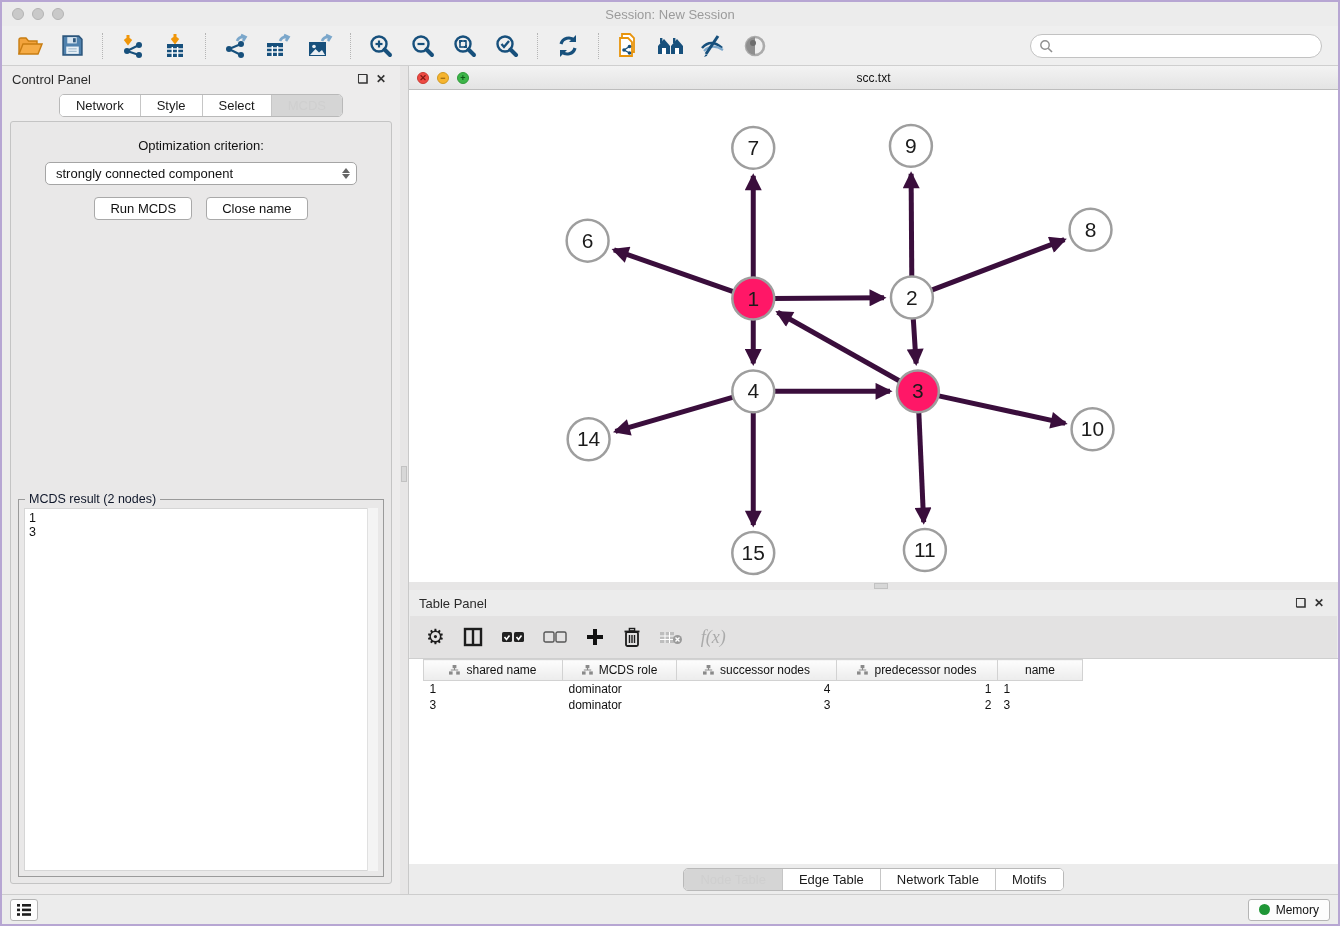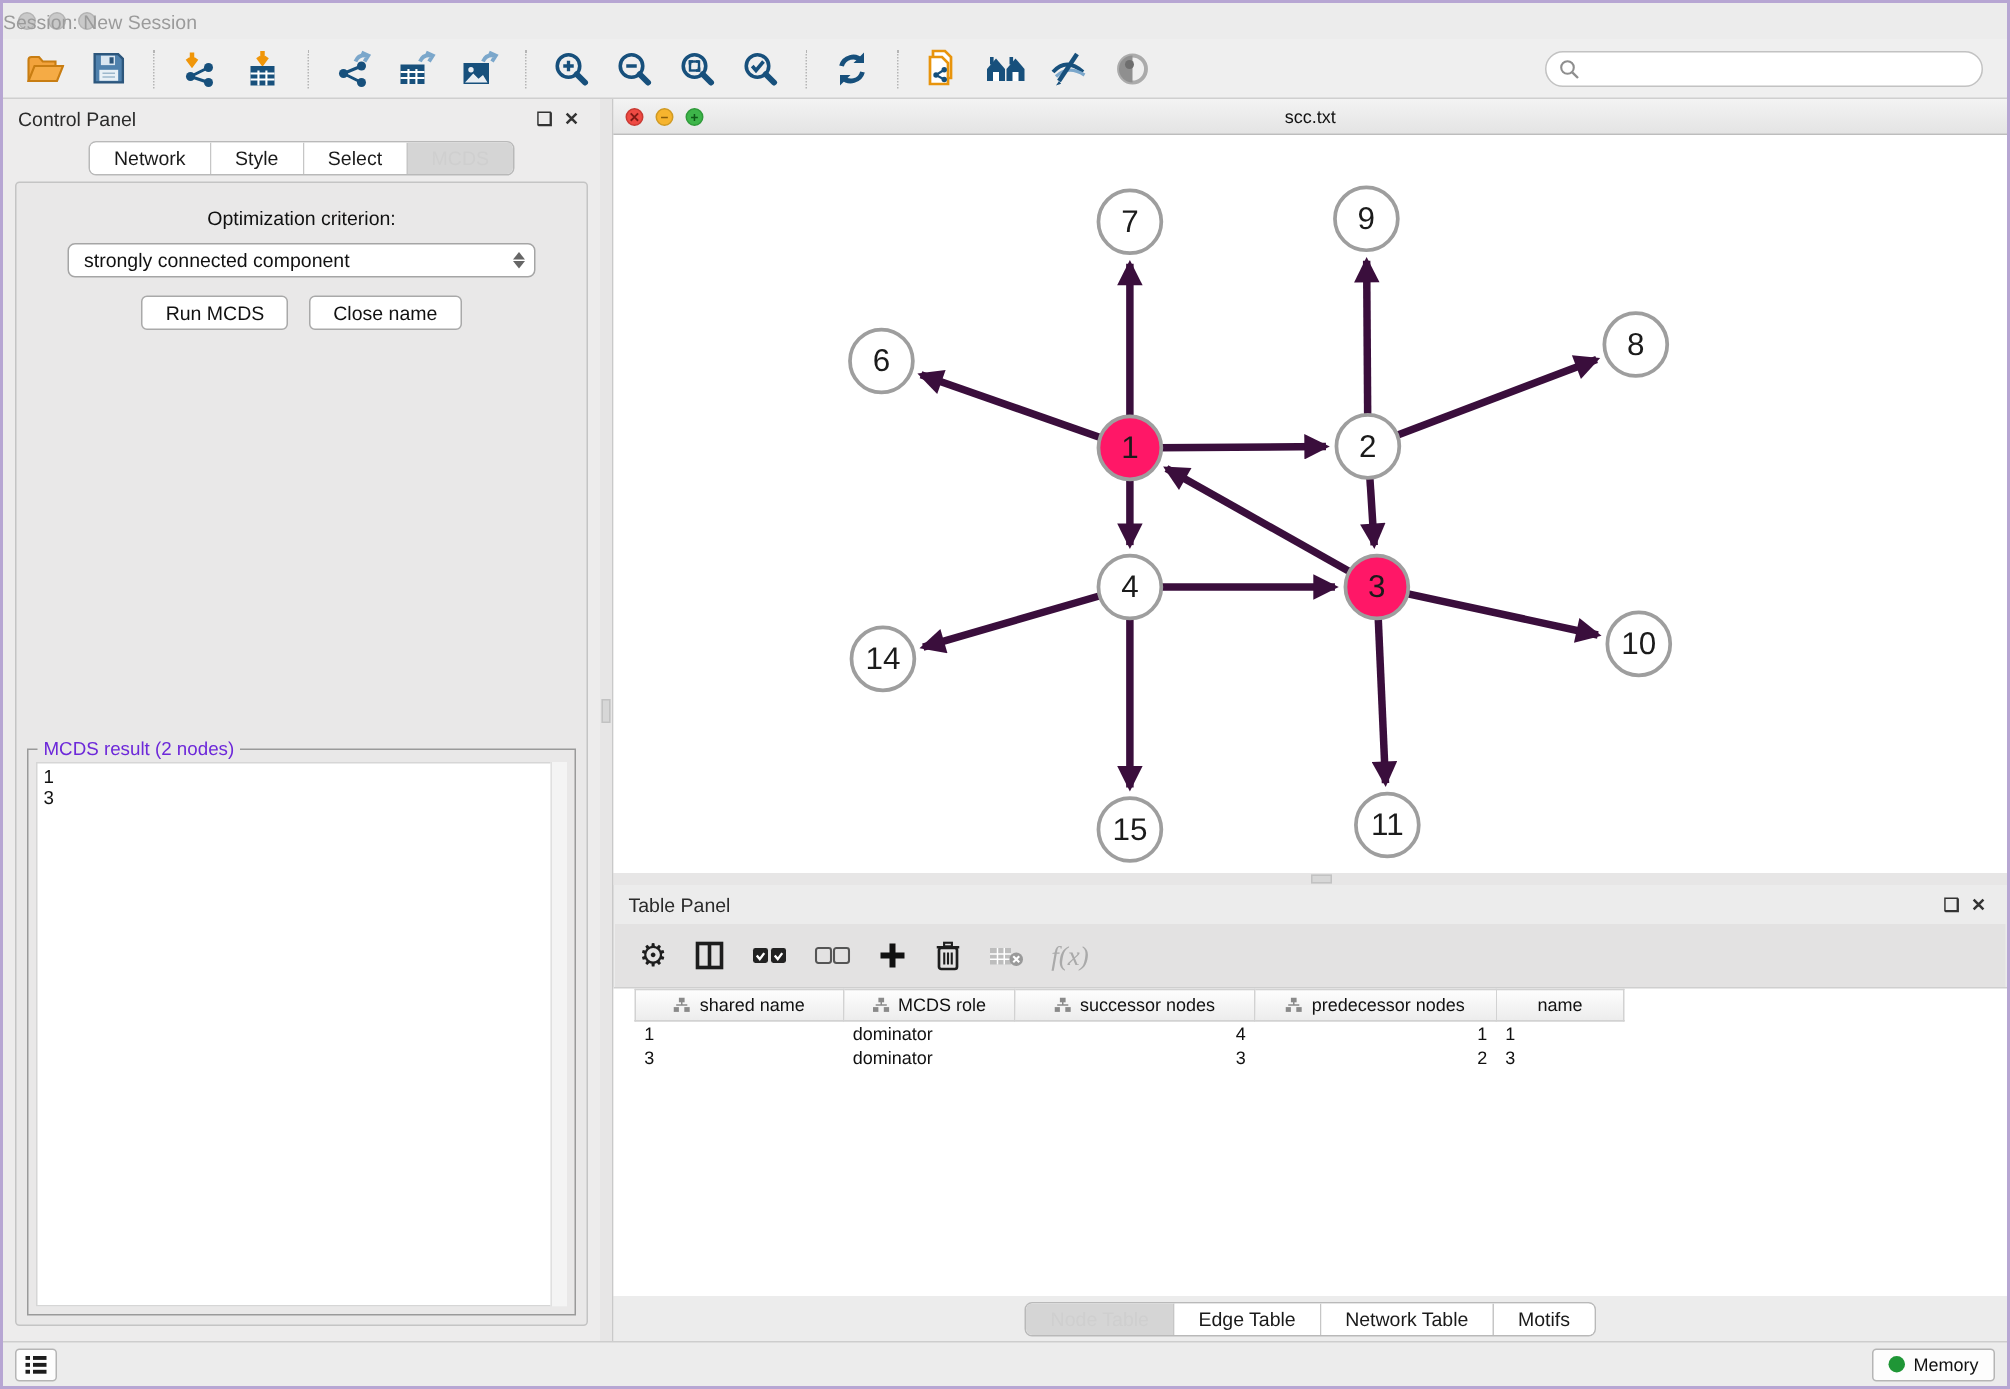--- a/index.html
+++ b/index.html
@@ -4,21 +4,21 @@
 <style>
   * { margin:0; padding:0; box-sizing:border-box; }
   html,body { width:1340px; height:926px; }
   body { font-family:"Liberation Sans", sans-serif; background:#edecec; }
   .app { width:1340px; height:926px; border:2px solid #b7a6d3; display:flex; flex-direction:column; background:#edecec; overflow:hidden; }
 
   
   .titlebar { height:24px; background:#ececec; display:flex; align-items:center; position:relative; flex:0 0 auto; }
   .tl-group { display:flex; gap:8px; margin-left:10px; }
   .tl { width:12px; height:12px; border-radius:50%; background:#c9c9c9; border:1px solid #b4b4b4; }
-  .titlebar-title { position:absolute; left:0; right:0; color:#9b9b9b; font-size:13px; }
+  .titlebar-title { position:absolute; left:0; right:0; text-align:center; color:#9b9b9b; font-size:13px; }
 
   
   .toolbar { height:40px; background:#efefef; border-bottom:1px solid #cfcfcf; display:flex; align-items:center; padding:0 10px; gap:6px; flex:0 0 auto; }
   .tbtn { width:36px; height:32px; display:flex; align-items:center; justify-content:center; cursor:default; }
   .tsep { width:1px; height:26px; border-left:1px dotted #b5b5b5; margin:0 6px; }
   .toolbar-spacer { flex:1; }
   .searchbox { width:292px; height:24px; background:#fff; border:1px solid #c2c2c2; border-radius:12px; display:flex; align-items:center; padding:0 8px; margin-right:6px; }
   .searchbox input { border:none; outline:none; flex:1; font-size:12px; margin-left:6px; background:transparent; }
 
   
@@ -42,21 +42,21 @@
   .combo { margin-top:9px; width:312px; height:23px; background:#fff; border:1px solid #a5a5a5; border-radius:5px; display:flex; align-items:center; padding:0 6px 0 10px; font-size:13px; color:#111; cursor:default; }
   .combo .combo-val { flex:1; }
   .combo .arrows { display:flex; flex-direction:column; gap:1px; align-items:center; }
   .combo .arrows span { width:0; height:0; border-left:4px solid transparent; border-right:4px solid transparent; }
   .combo .arrows .up { border-bottom:5px solid #666; }
   .combo .arrows .dn { border-top:5px solid #666; }
   .btnrow { margin-top:12px; display:flex; gap:14px;justify-content:center; }
   .pbtn { background:#fff; border:1px solid #a9a9a9; border-radius:4px; padding:3px 15px; font-size:13px; color:#111; cursor:default; }
   .cp-spacer { flex:1; }
   .result-group { width:calc(100% - 14px); height:378px; border:1px solid #9a9a9a; margin-bottom:6px; position:relative; background:#e9e8e8; }
-  .result-legend { position:absolute; top:-8px; left:6px; background:#e9e8e8; padding:0 4px; font-size:12.5px; color:#6d28d9; }
+  .result-legend { position:absolute; top:-8px; left:6px; background:#e9e8e8; padding:0 4px; font-size:12.5px; color:#0f172a; }
   .result-text { position:absolute; top:8px; left:5px; right:5px; bottom:5px; background:#fff; border:1px solid #d6d6d6; font-size:12.5px; color:#111; padding:2px 4px; white-space:pre; overflow:hidden; }
   .result-scroll { position:absolute; top:8px; right:5px; width:11px; bottom:5px; background:#f4f4f4; border-left:1px solid #e0e0e0; }
 
   
   .net-window { height:524px; display:flex; flex-direction:column; border-left:1px solid #c9c9c9; flex:0 0 auto; }
   .net-titlebar { height:24px; background:linear-gradient(#f3f3f3,#e4e4e4); border-bottom:1px solid #bdbdbd; display:flex; align-items:center; position:relative; }
   .net-tl { width:12px; height:12px; border-radius:50%; margin-left:8px; font-size:9px; line-height:11px; text-align:center; font-weight:bold; cursor:default; }
   .net-tl.red { background:#ee4a43; border:1px solid #c93a33; color:#7e1813; }
   .net-tl.yellow { background:#f6b42e; border:1px solid #d09a23; color:#8a5d0a; }
   .net-tl.green { background:#3db549; border:1px solid #2f9a3a; color:#0e5a17; }

